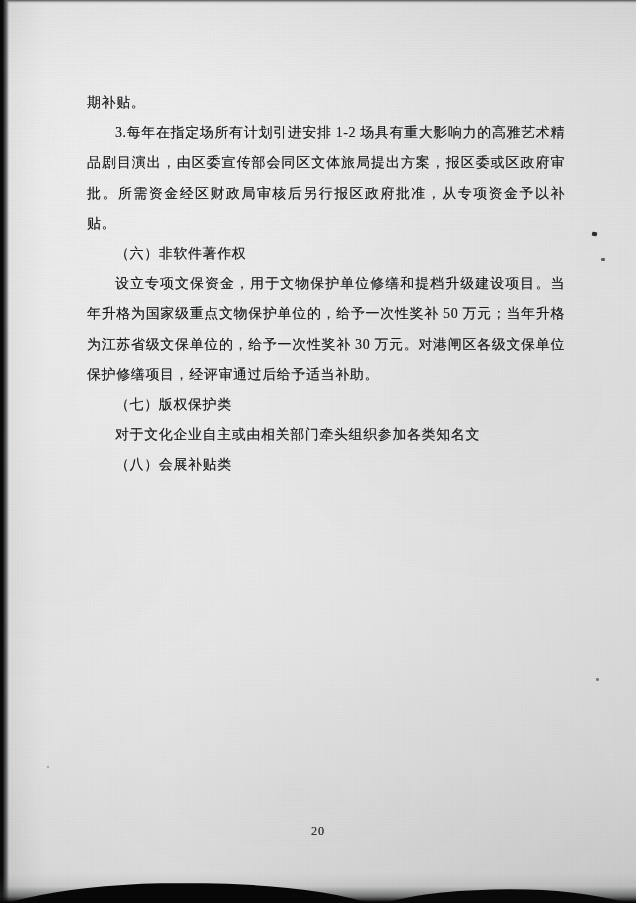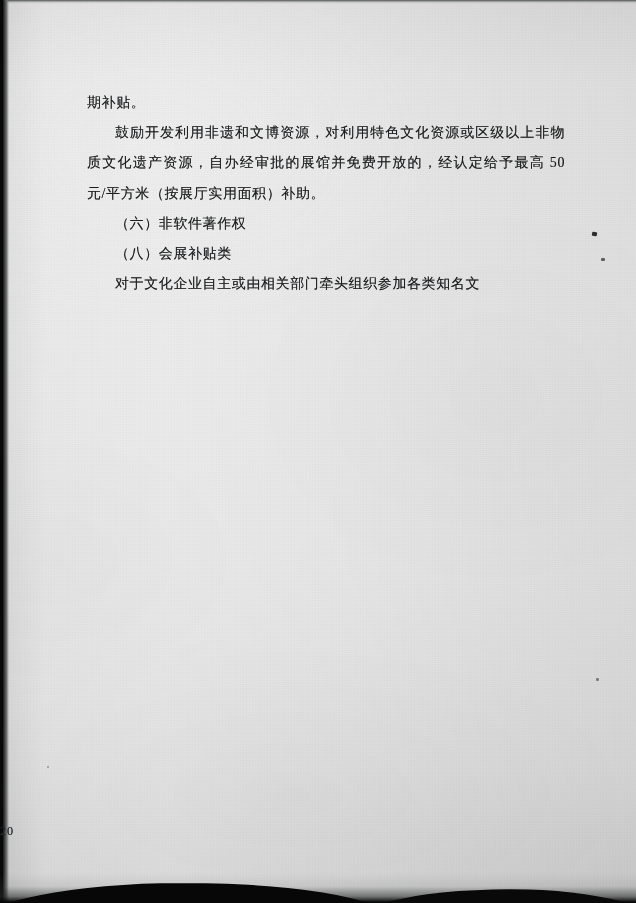--- a/index.html
+++ b/index.html
@@ -144,20 +144,21 @@
   .para.indent {
     text-indent: 2em;
   }
 
   
   .page-number {
     position: absolute;
     left: 0;
     top: 824px;
     width: 636px;
+    text-align: center;
     font-size: 12.2px;
     color: #2a2b2d;
     letter-spacing: 1px;
     font-family: "Liberation Serif", serif;
     text-shadow: 0 0 0.5px rgba(30,31,33,0.6);
   }
 
   
   .speck {
     position: absolute;
@@ -177,24 +178,26 @@
   <div class="paper"></div>
   <div class="blotch"></div>
   <div class="grain"></div>
 
   <div class="edge-top"></div>
   <div class="edge-left"></div>
   <div class="edge-left-thin"></div>
 
   <div class="body-text">
     <p class="para indent" style="text-indent:0;">期补贴。</p>
-    <p class="para indent">鼓励开发利用非遗和文博资源，对利用特色文化资源或区级以上非物质文化遗产资源，自办经审批的展馆并免费开放的，经认定给予最高 50 元/平方米（按展厅实用面积）补助。</p>
+    <p class="para indent">3.每年在指定场所有计划引进安排 1-2 场具有重大影响力的高雅艺术精品剧目演出，由区委宣传部会同区文体旅局提出方案，报区委或区政府审批。所需资金经区财政局审核后另行报区政府批准，从专项资金予以补贴。</p>
     <p class="para indent">（六）非软件著作权</p>
+    <p class="para indent">设立专项文保资金，用于文物保护单位修缮和提档升级建设项目。当年升格为国家级重点文物保护单位的，给予一次性奖补 50 万元；当年升格为江苏省级文保单位的，给予一次性奖补 30 万元。对港闸区各级文保单位保护修缮项目，经评审通过后给予适当补助。</p>
+    <p class="para indent">（七）版权保护类</p>
+    <p class="para indent">对于文化企业自主或由相关部门牵头组织参加各类知名文</p>
     <p class="para indent">（八）会展补贴类</p>
-    <p class="para indent">对于文化企业自主或由相关部门牵头组织参加各类知名文</p>
   </div>
 
   <div class="page-number">20</div>
 
   <span class="speck speck-a"></span>
   <span class="speck speck-b"></span>
   <span class="speck speck-c"></span>
   <span class="speck speck-d"></span>
 
   <div class="edge-bottom"></div>

